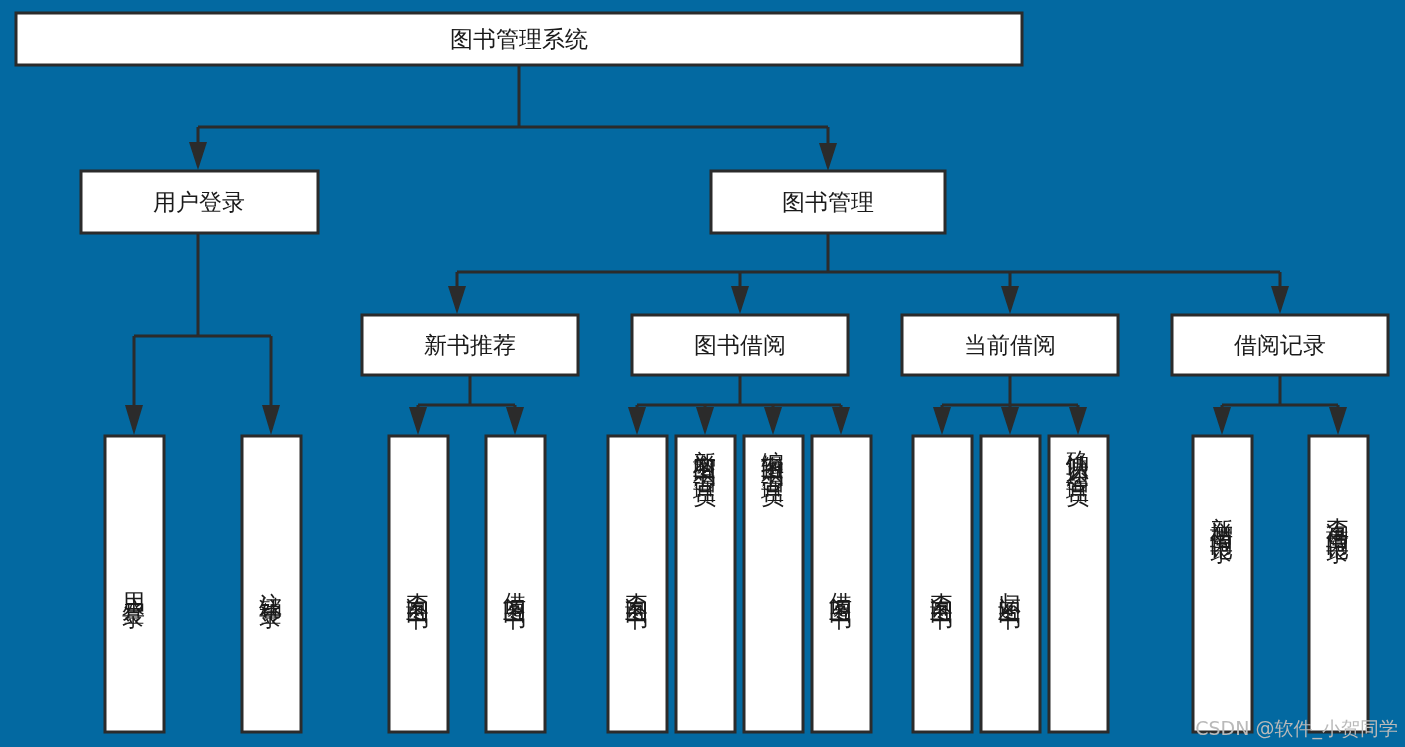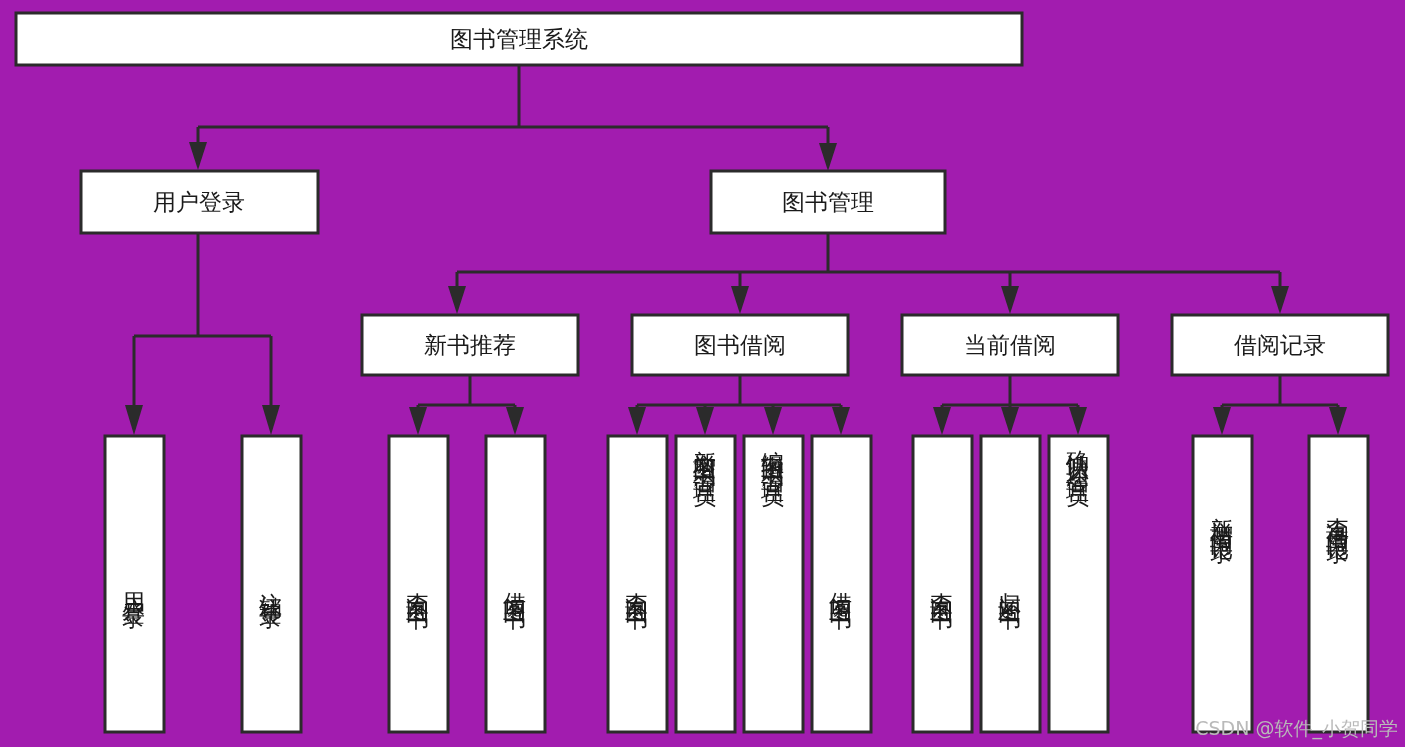--- a/index.html
+++ b/index.html
@@ -11,21 +11,21 @@
   body {
     font-family: "DejaVu Sans", "Liberation Sans", sans-serif;
     width: 1405px;
     height: 747px;
     overflow: hidden;
   }
   #diagram-root {
     position: relative;
     width: 1405px;
     height: 747px;
-    background: #a21caf;
+    background: #0369a1;
   }
   svg.diagram-canvas {
     position: absolute;
     top: 0;
     left: 0;
     width: 1405px;
     height: 747px;
     display: block;
   }
   .node-rect {

